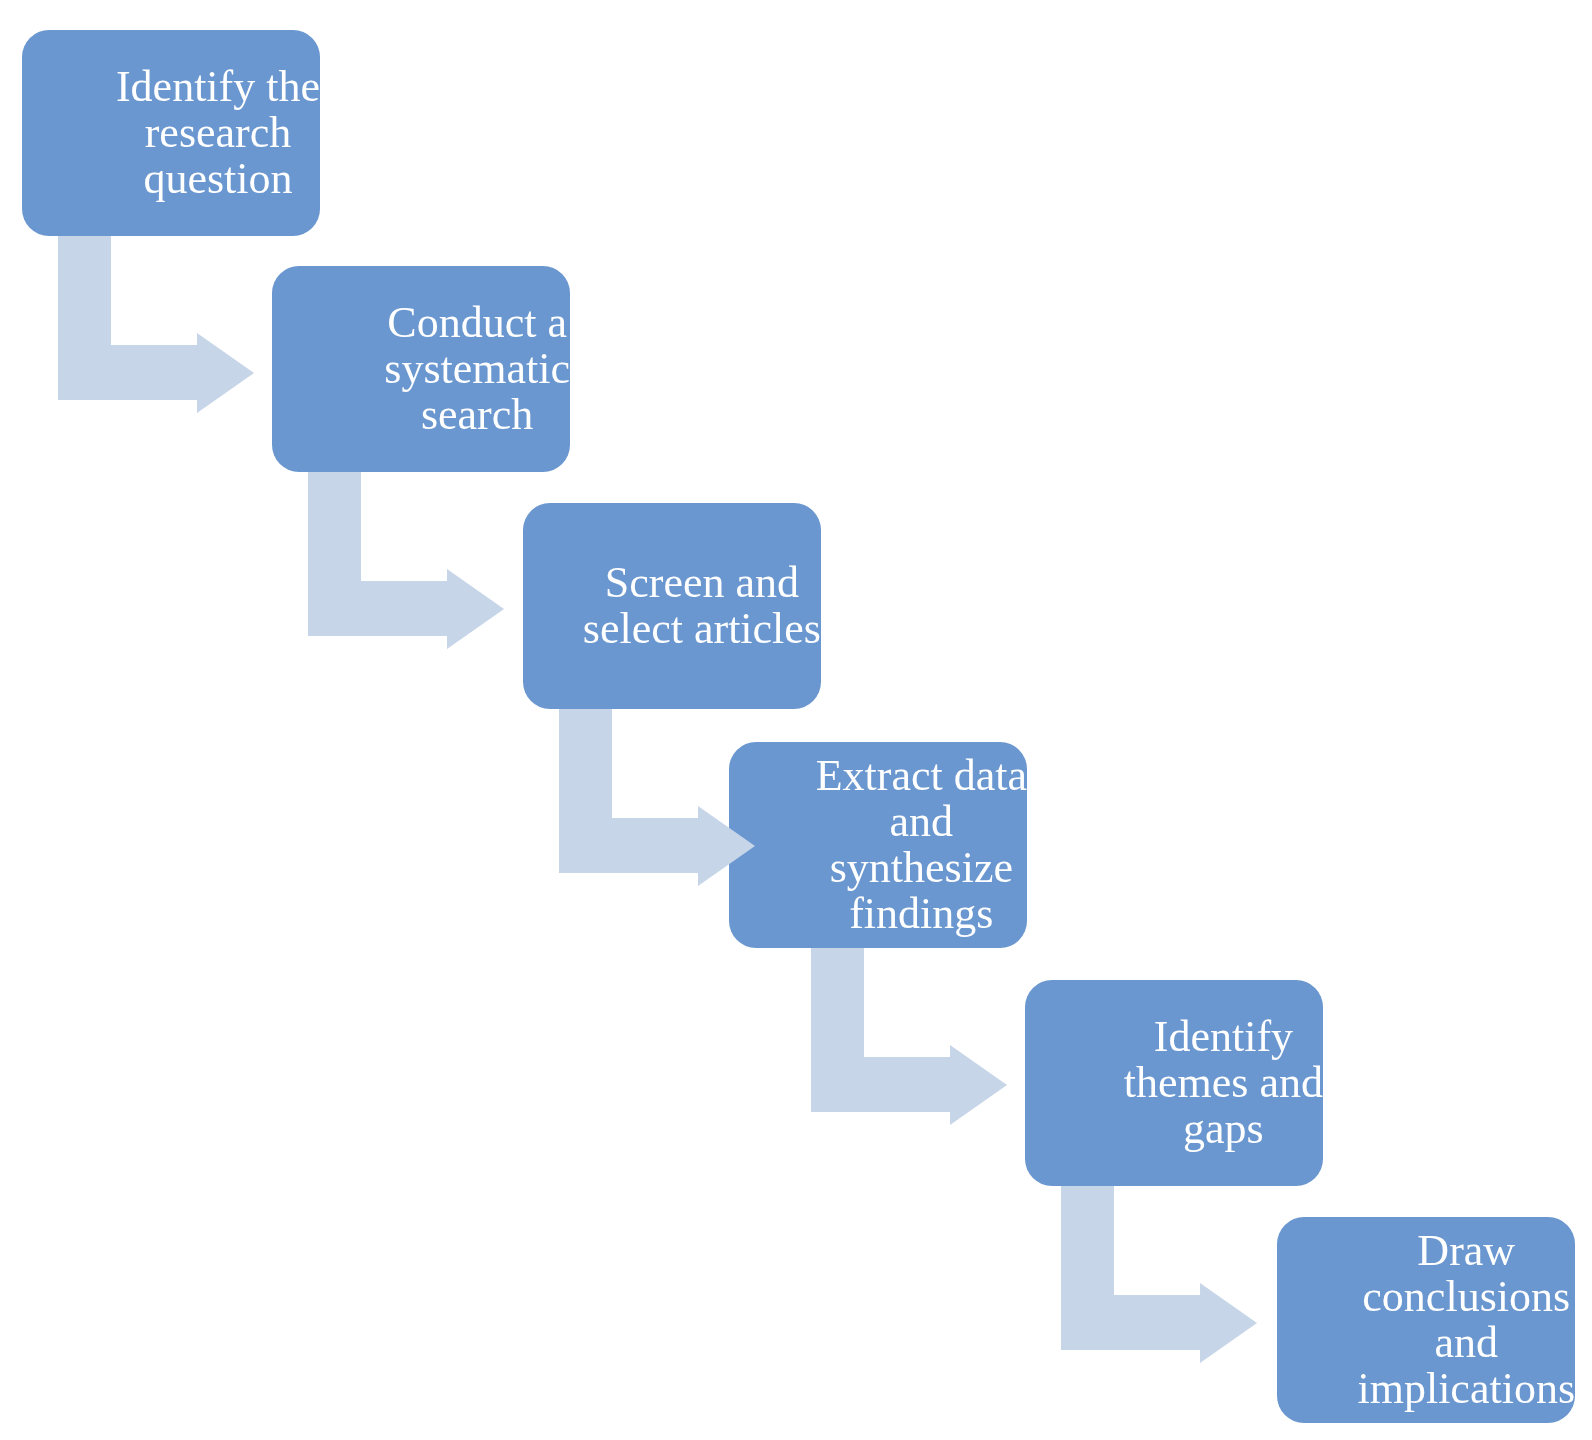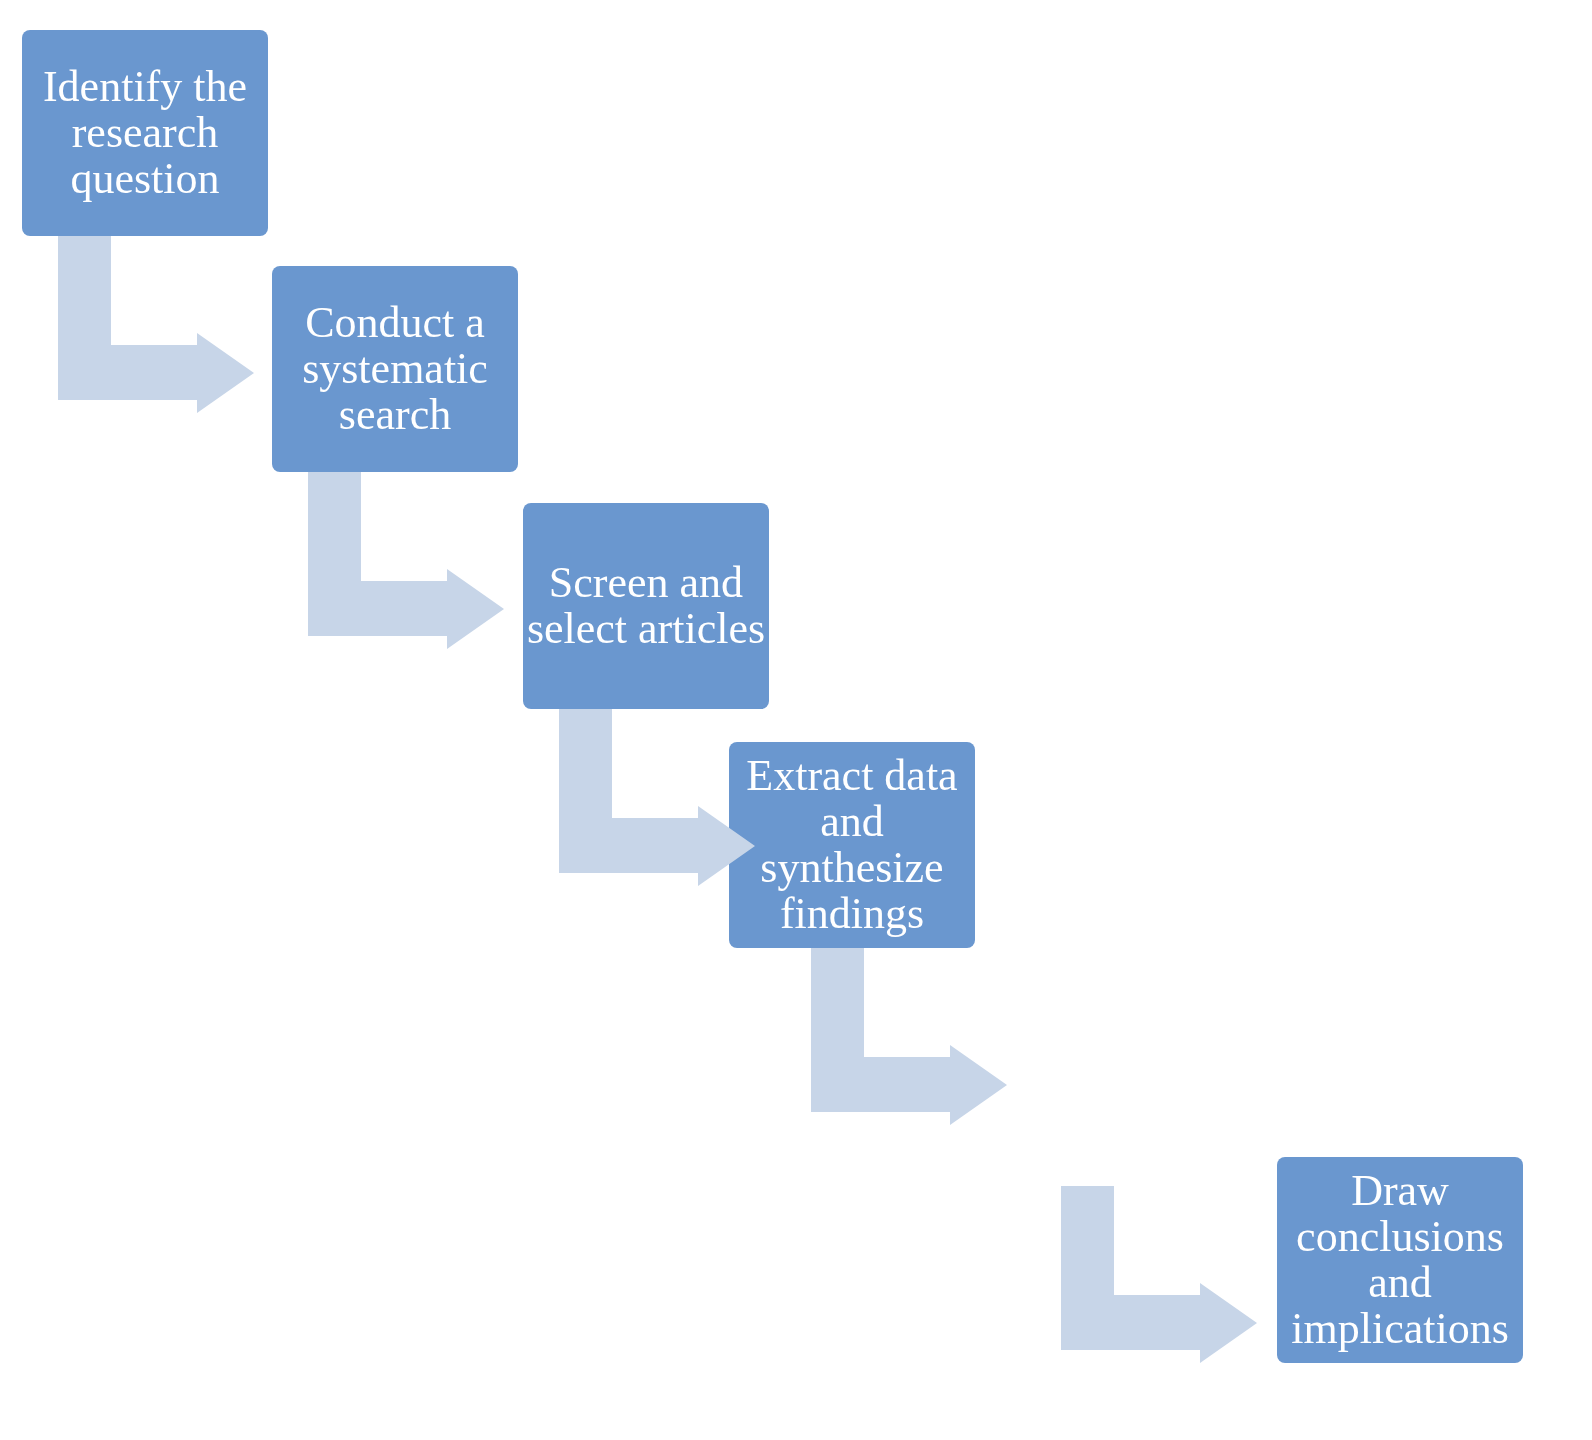--- a/index.html
+++ b/index.html
@@ -16,27 +16,27 @@
   .canvas {
     position: relative;
     width: 1592px;
     height: 1440px;
     background: var(--background);
     overflow: hidden;
     font-family: "Liberation Serif", "DejaVu Serif", serif;
   }
   .step {
     position: absolute;
-    width: 246px;
+    width: 298px;
     height: 206px;
-    border-radius: 8px;
+    border-radius: 27px;
     background: var(--box-fill);
     display: flex;
     align-items: center;
-    justify-content: center;
+    justify-content: flex-end;
   }
   .step-label {
     color: var(--text);
     font-size: 44px;
     line-height: 46px;
     text-align: center;
     white-space: pre-line;
   }
   .arrow {
     position: absolute;
@@ -68,22 +68,27 @@
 select articles</span>
   </div>
 
   <div class="step" style="left:729px; top:742px">
     <span class="step-label">Extract data
 and
 synthesize
 findings</span>
   </div>
 
+  <div class="step" style="left:1025px; top:980px">
+    <span class="step-label">Identify
+themes and
+gaps</span>
+  </div>
 
-  <div class="step" style="left:1277px; top:1157px">
+  <div class="step" style="left:1277px; top:1217px">
     <span class="step-label">Draw
 conclusions
 and
 implications</span>
   </div>
 
   <svg class="arrow" style="left:58px; top:236px" width="197" height="178" viewBox="0 0 197 178">
     <polygon points="0,0 53,0 53,109 139,109 139,97 196,137 139,177 139,164 0,164"></polygon>
   </svg>
 

